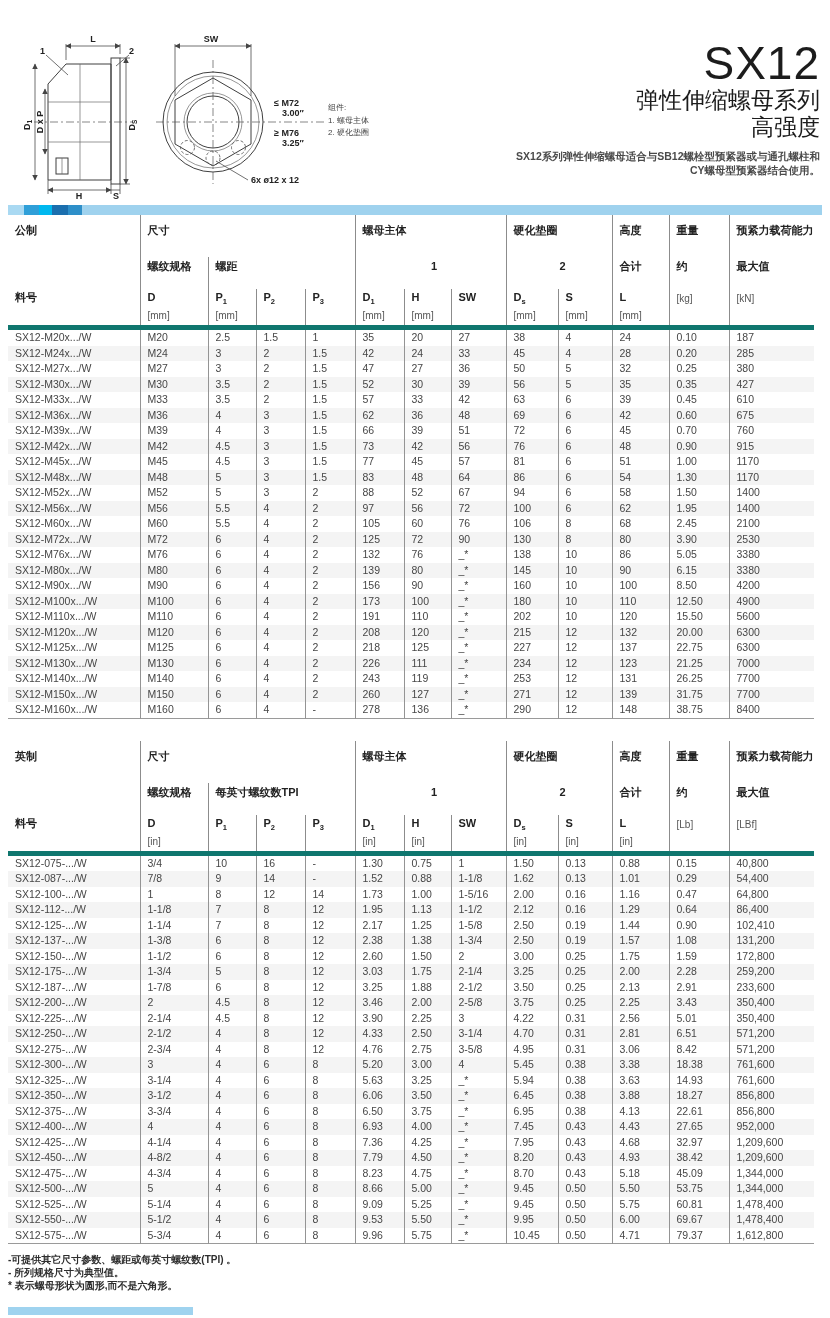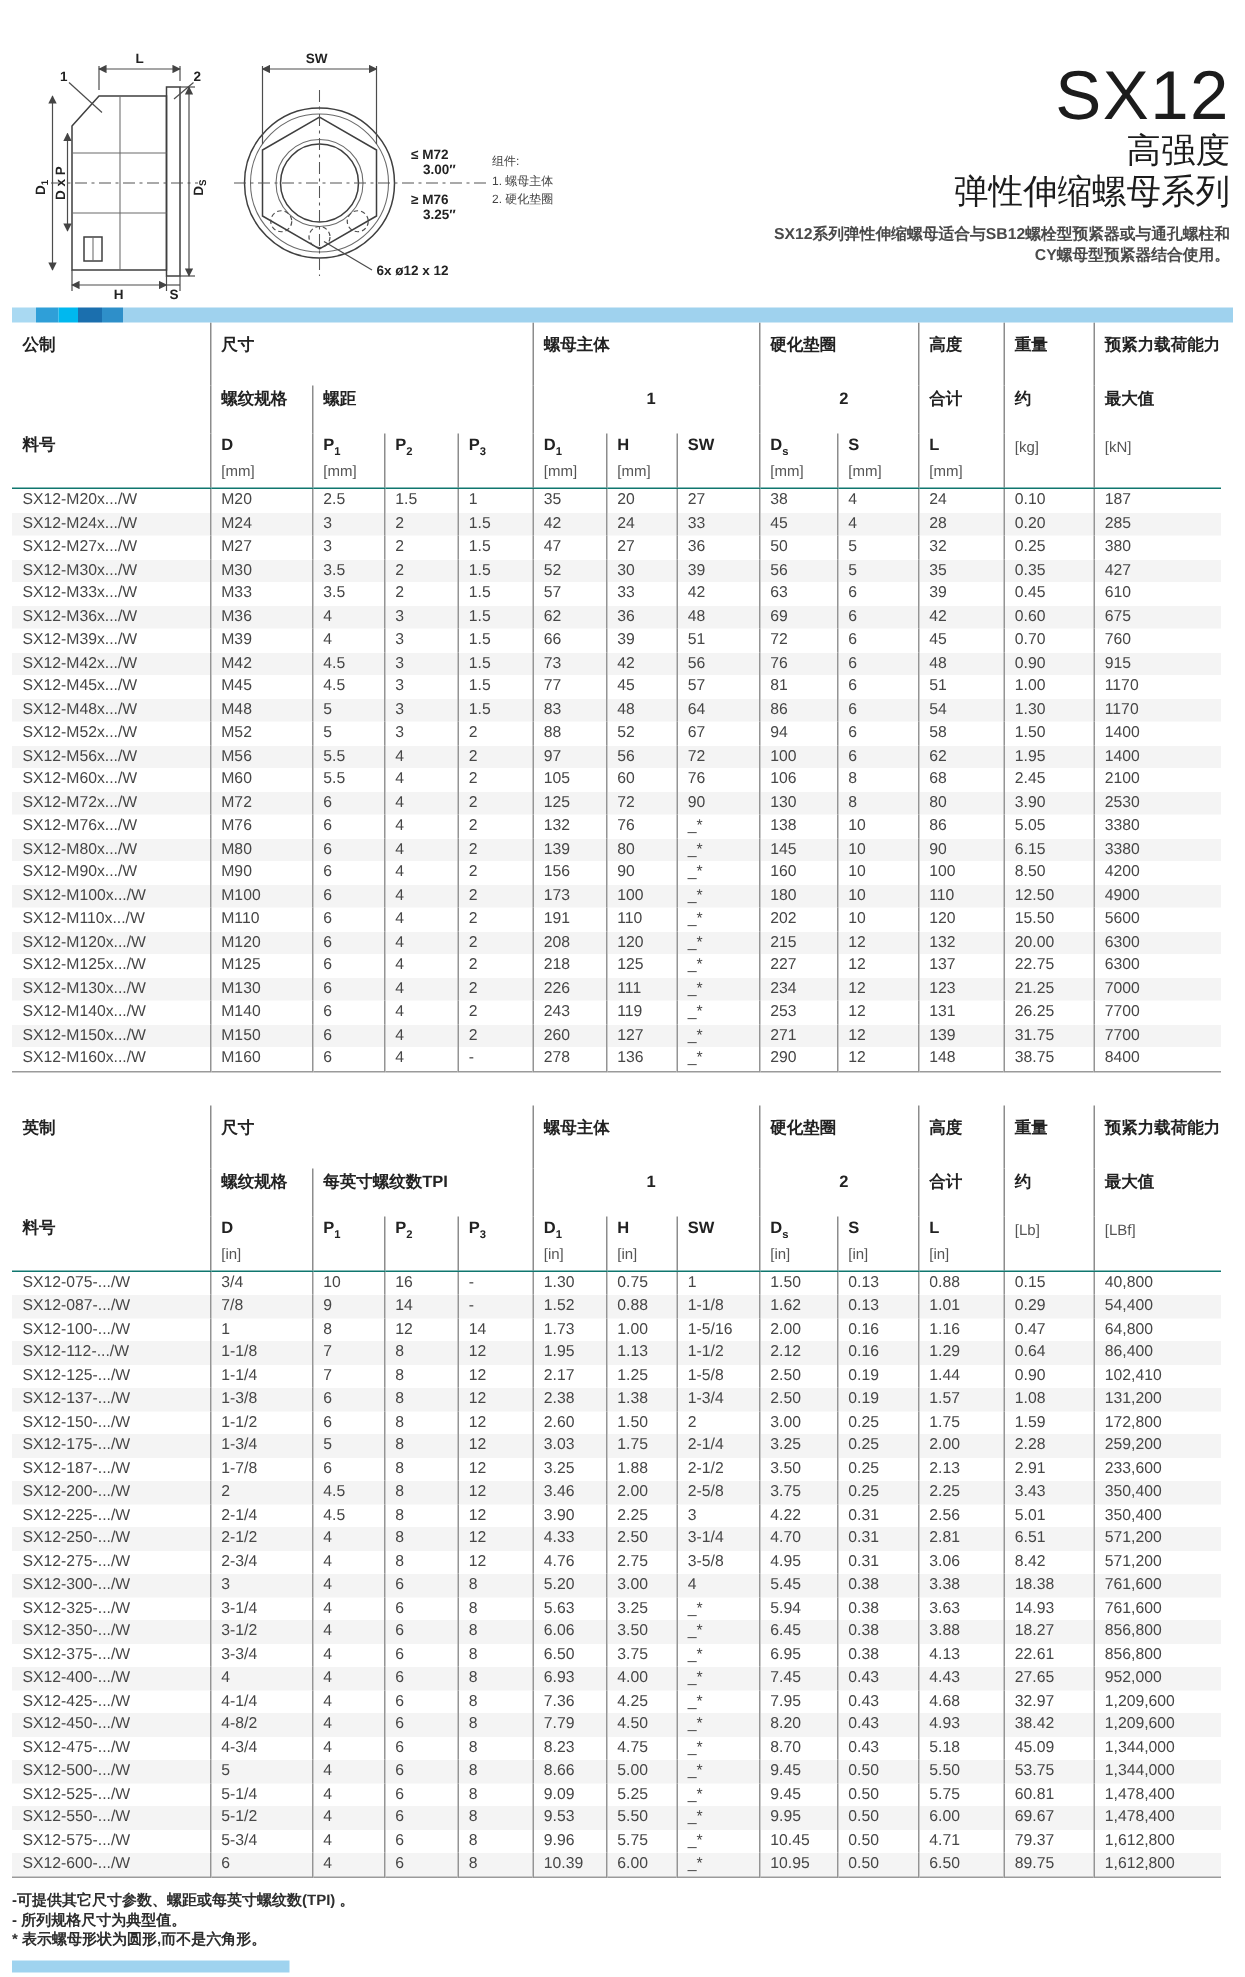--- a/index.html
+++ b/index.html
@@ -24,21 +24,21 @@
   .accent-bar .seg{display:block;height:100%;}
   .footer-bar{position:absolute;left:8px;bottom:3px;width:185px;height:8px;display:flex;}
   .footer-bar .seg{display:block;height:100%;}
 
   
   table{border-collapse:collapse;table-layout:fixed;width:806px;border-bottom:1px solid #9a9a9a;}
   th,td{text-align:left;padding:0 0 0 7px;overflow:hidden;white-space:nowrap;}
   thead th{font-weight:bold;color:#222;font-size:11px;line-height:12px;vertical-align:top;}
   tr.r1 th{height:33px;padding-top:9px;}
   tr.r2 th{height:29px;padding-top:3px;}
-  tr.r3 th{height:34px;padding-top:2px;border-bottom:1px solid #0f766e;margin-left:34px;}
+  tr.r3 th{height:34px;padding-top:2px;border-bottom:5px solid #0f766e;margin-left:34px;}
   .unit{font-weight:normal;color:#555;font-size:10px;margin-top:2px;}
   sub{font-size:7.5px;}
   .ctr{text-align:center;}
   .bM,.bS,.bC{border-left:1px solid #8c8c8c;}
   tbody td{height:15.5px;line-height:15.5px;font-size:10.5px;color:#464646;}
   tbody td + td{border-left:1px solid #949494;}
   tbody tr:nth-child(even){background:#f4f4f4;}
   .table2{margin-top:22px;}
 
   
@@ -136,22 +136,22 @@
 
       <g>
         <text x="320" y="78" class="small">组件:</text>
         <text x="320" y="91" class="small">1. 螺母主体</text>
         <text x="320" y="103" class="small">2. 硬化垫圈</text>
       </g>
     </svg>
 
     <div class="title-block">
       <div class="t1">SX12</div>
+      <div class="t2">弹性伸缩螺母系列</div>
       <div class="t2">高强度</div>
-      <div class="t2">弹性伸缩螺母系列</div>
       <div class="desc first">SX12系列弹性伸缩螺母适合与SB12螺栓型预紧器或与通孔螺柱和</div>
       <div class="desc">CY螺母型预紧器结合使用。</div>
     </div>
   </div>
 
   <div class="accent-bar">
       <span class="seg" style="background: rgb(169, 217, 242); width: 16px;"></span>
       <span class="seg" style="background: rgb(47, 159, 216); width: 15px;"></span>
       <span class="seg" style="background: rgb(0, 184, 239); width: 13px;"></span>
       <span class="seg" style="background: rgb(27, 111, 174); width: 16px;"></span>
@@ -1011,35 +1011,20 @@
           <td>8</td>
           <td>9.96</td>
           <td>5.75</td>
           <td>_*</td>
           <td>10.45</td>
           <td>0.50</td>
           <td>4.71</td>
           <td>79.37</td>
           <td>1,612,800</td>
         </tr>
-        <tr>
-          <td>SX12-600-.../W</td>
-          <td>6</td>
-          <td>4</td>
-          <td>6</td>
-          <td>8</td>
-          <td>10.39</td>
-          <td>6.00</td>
-          <td>_*</td>
-          <td>10.95</td>
-          <td>0.50</td>
-          <td>6.50</td>
-          <td>89.75</td>
-          <td>1,612,800</td>
-        </tr>
       </tbody>
   </table>
 
   <div class="footnotes">
     <div>-可提供其它尺寸参数、螺距或每英寸螺纹数(TPI) 。</div>
     <div>- 所列规格尺寸为典型值。</div>
     <div>* 表示螺母形状为圆形,而不是六角形。</div>
   </div>
 
 </div>

